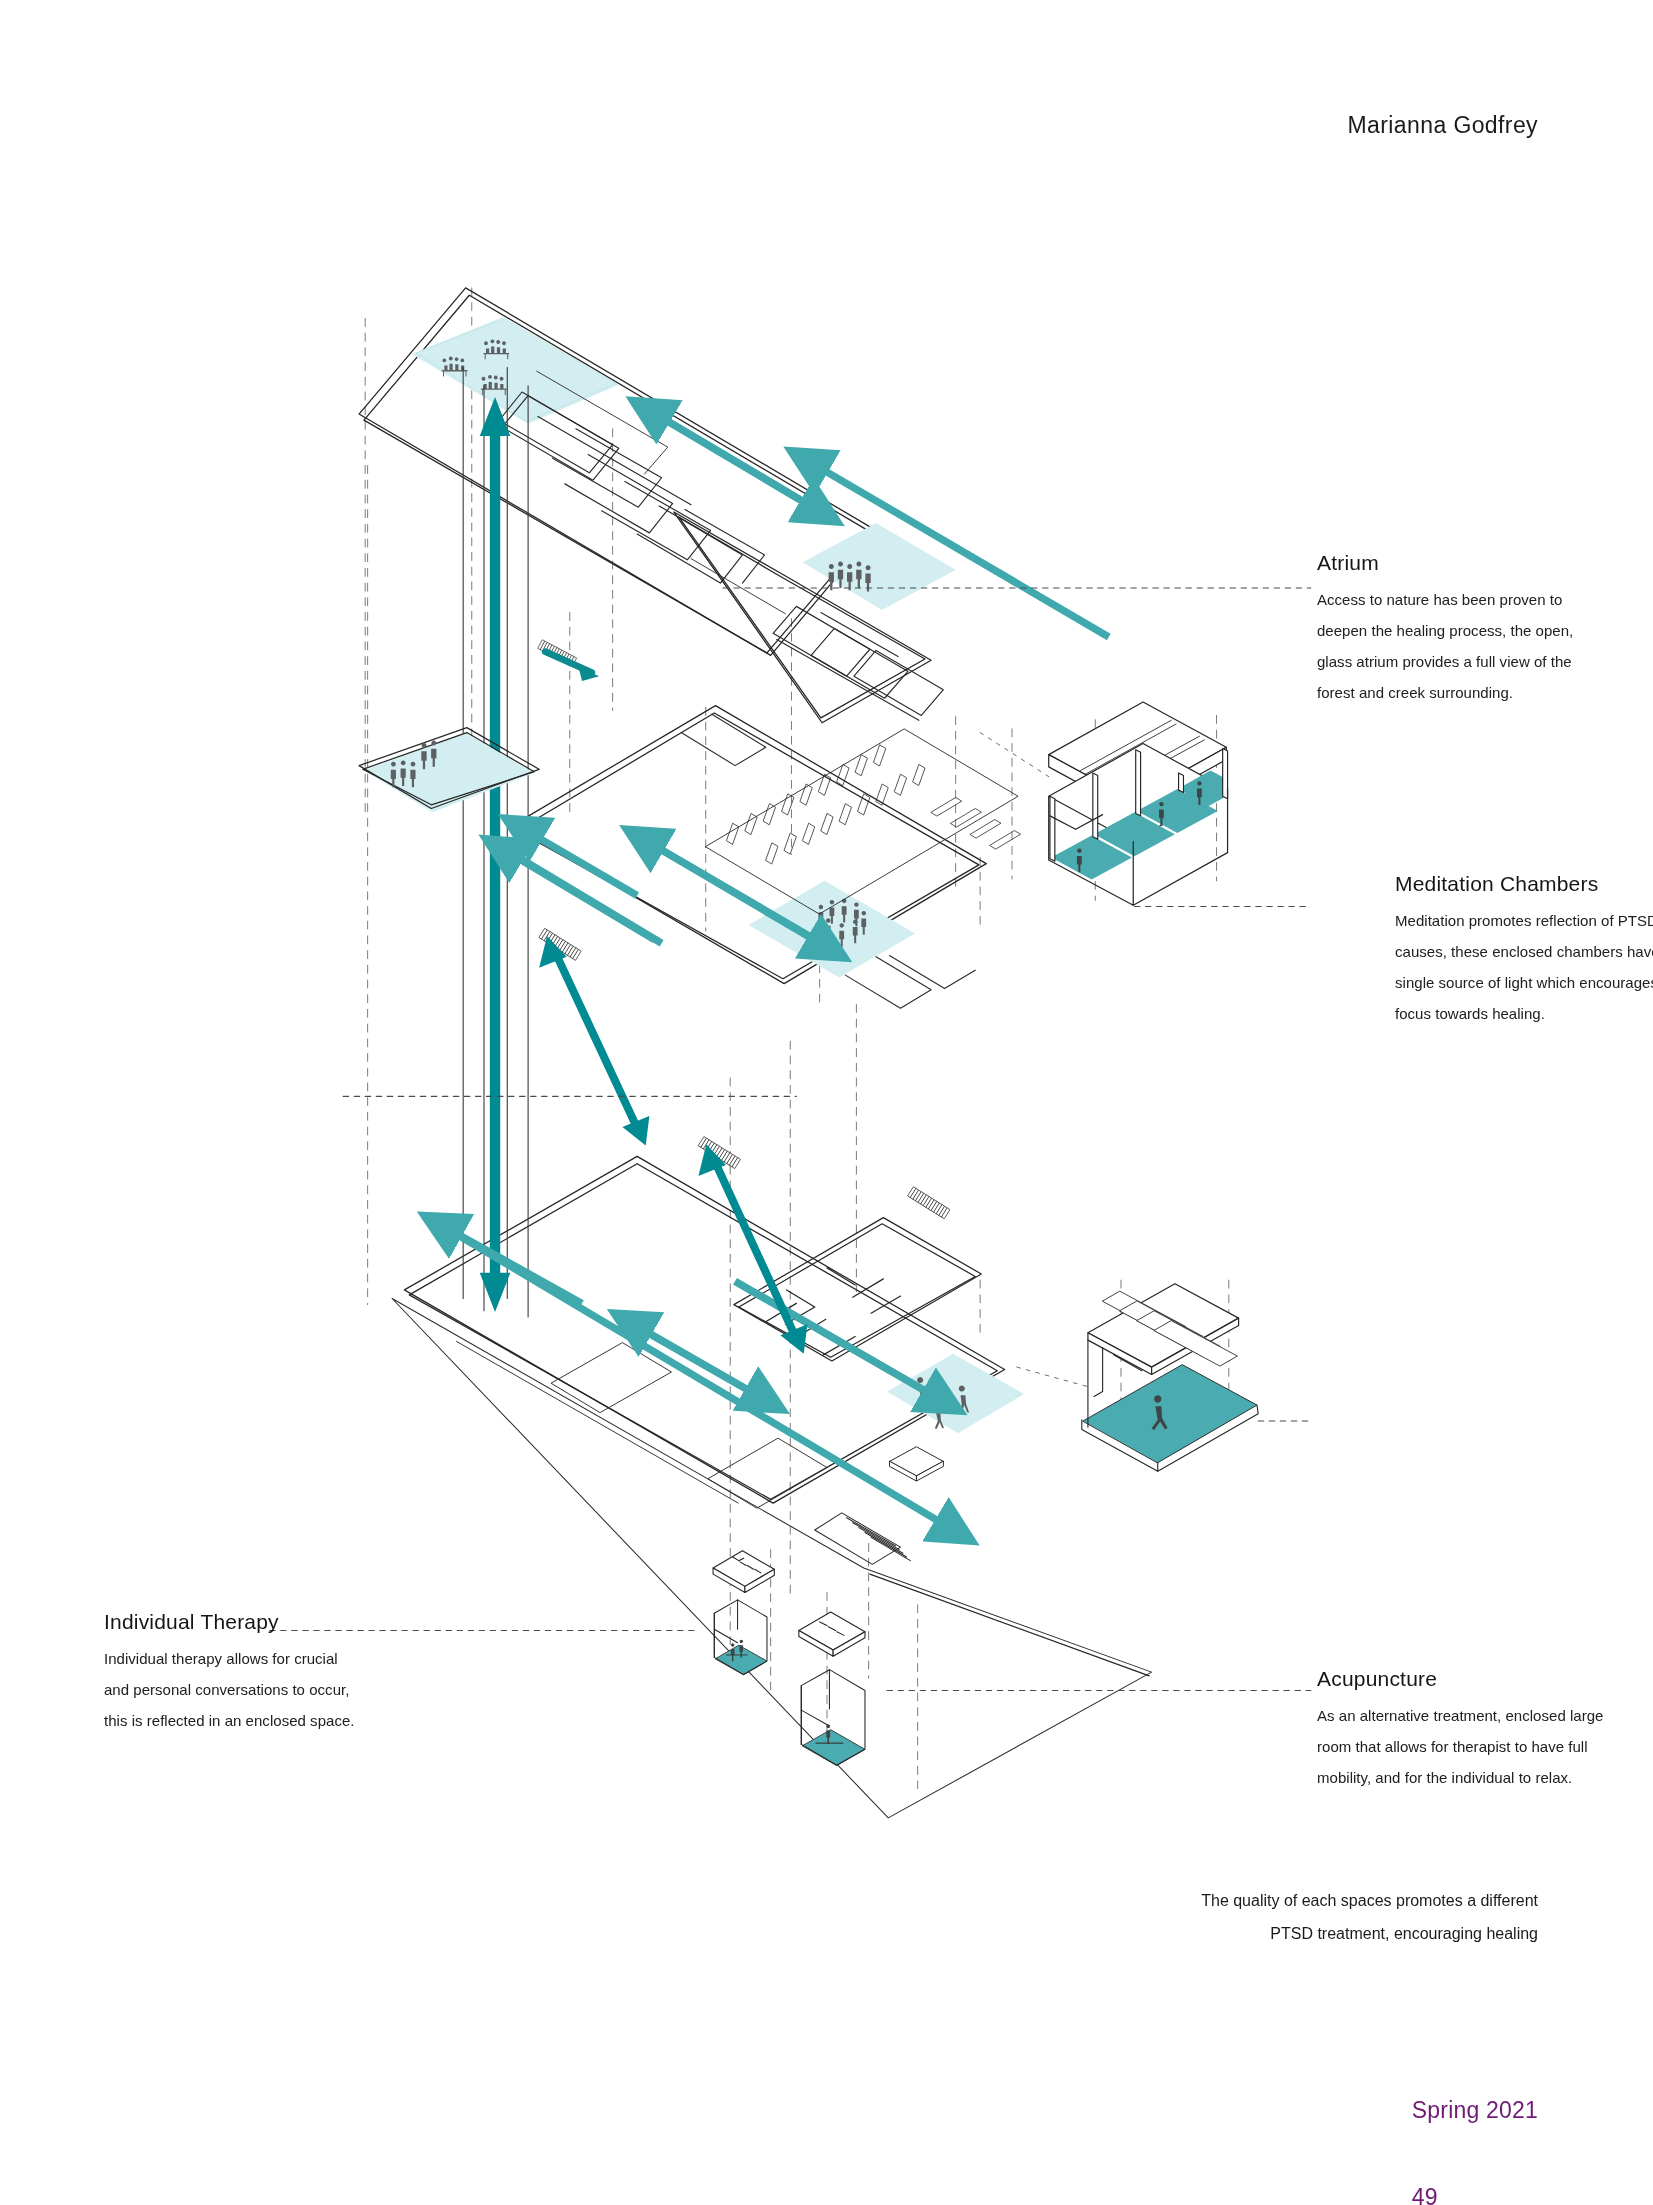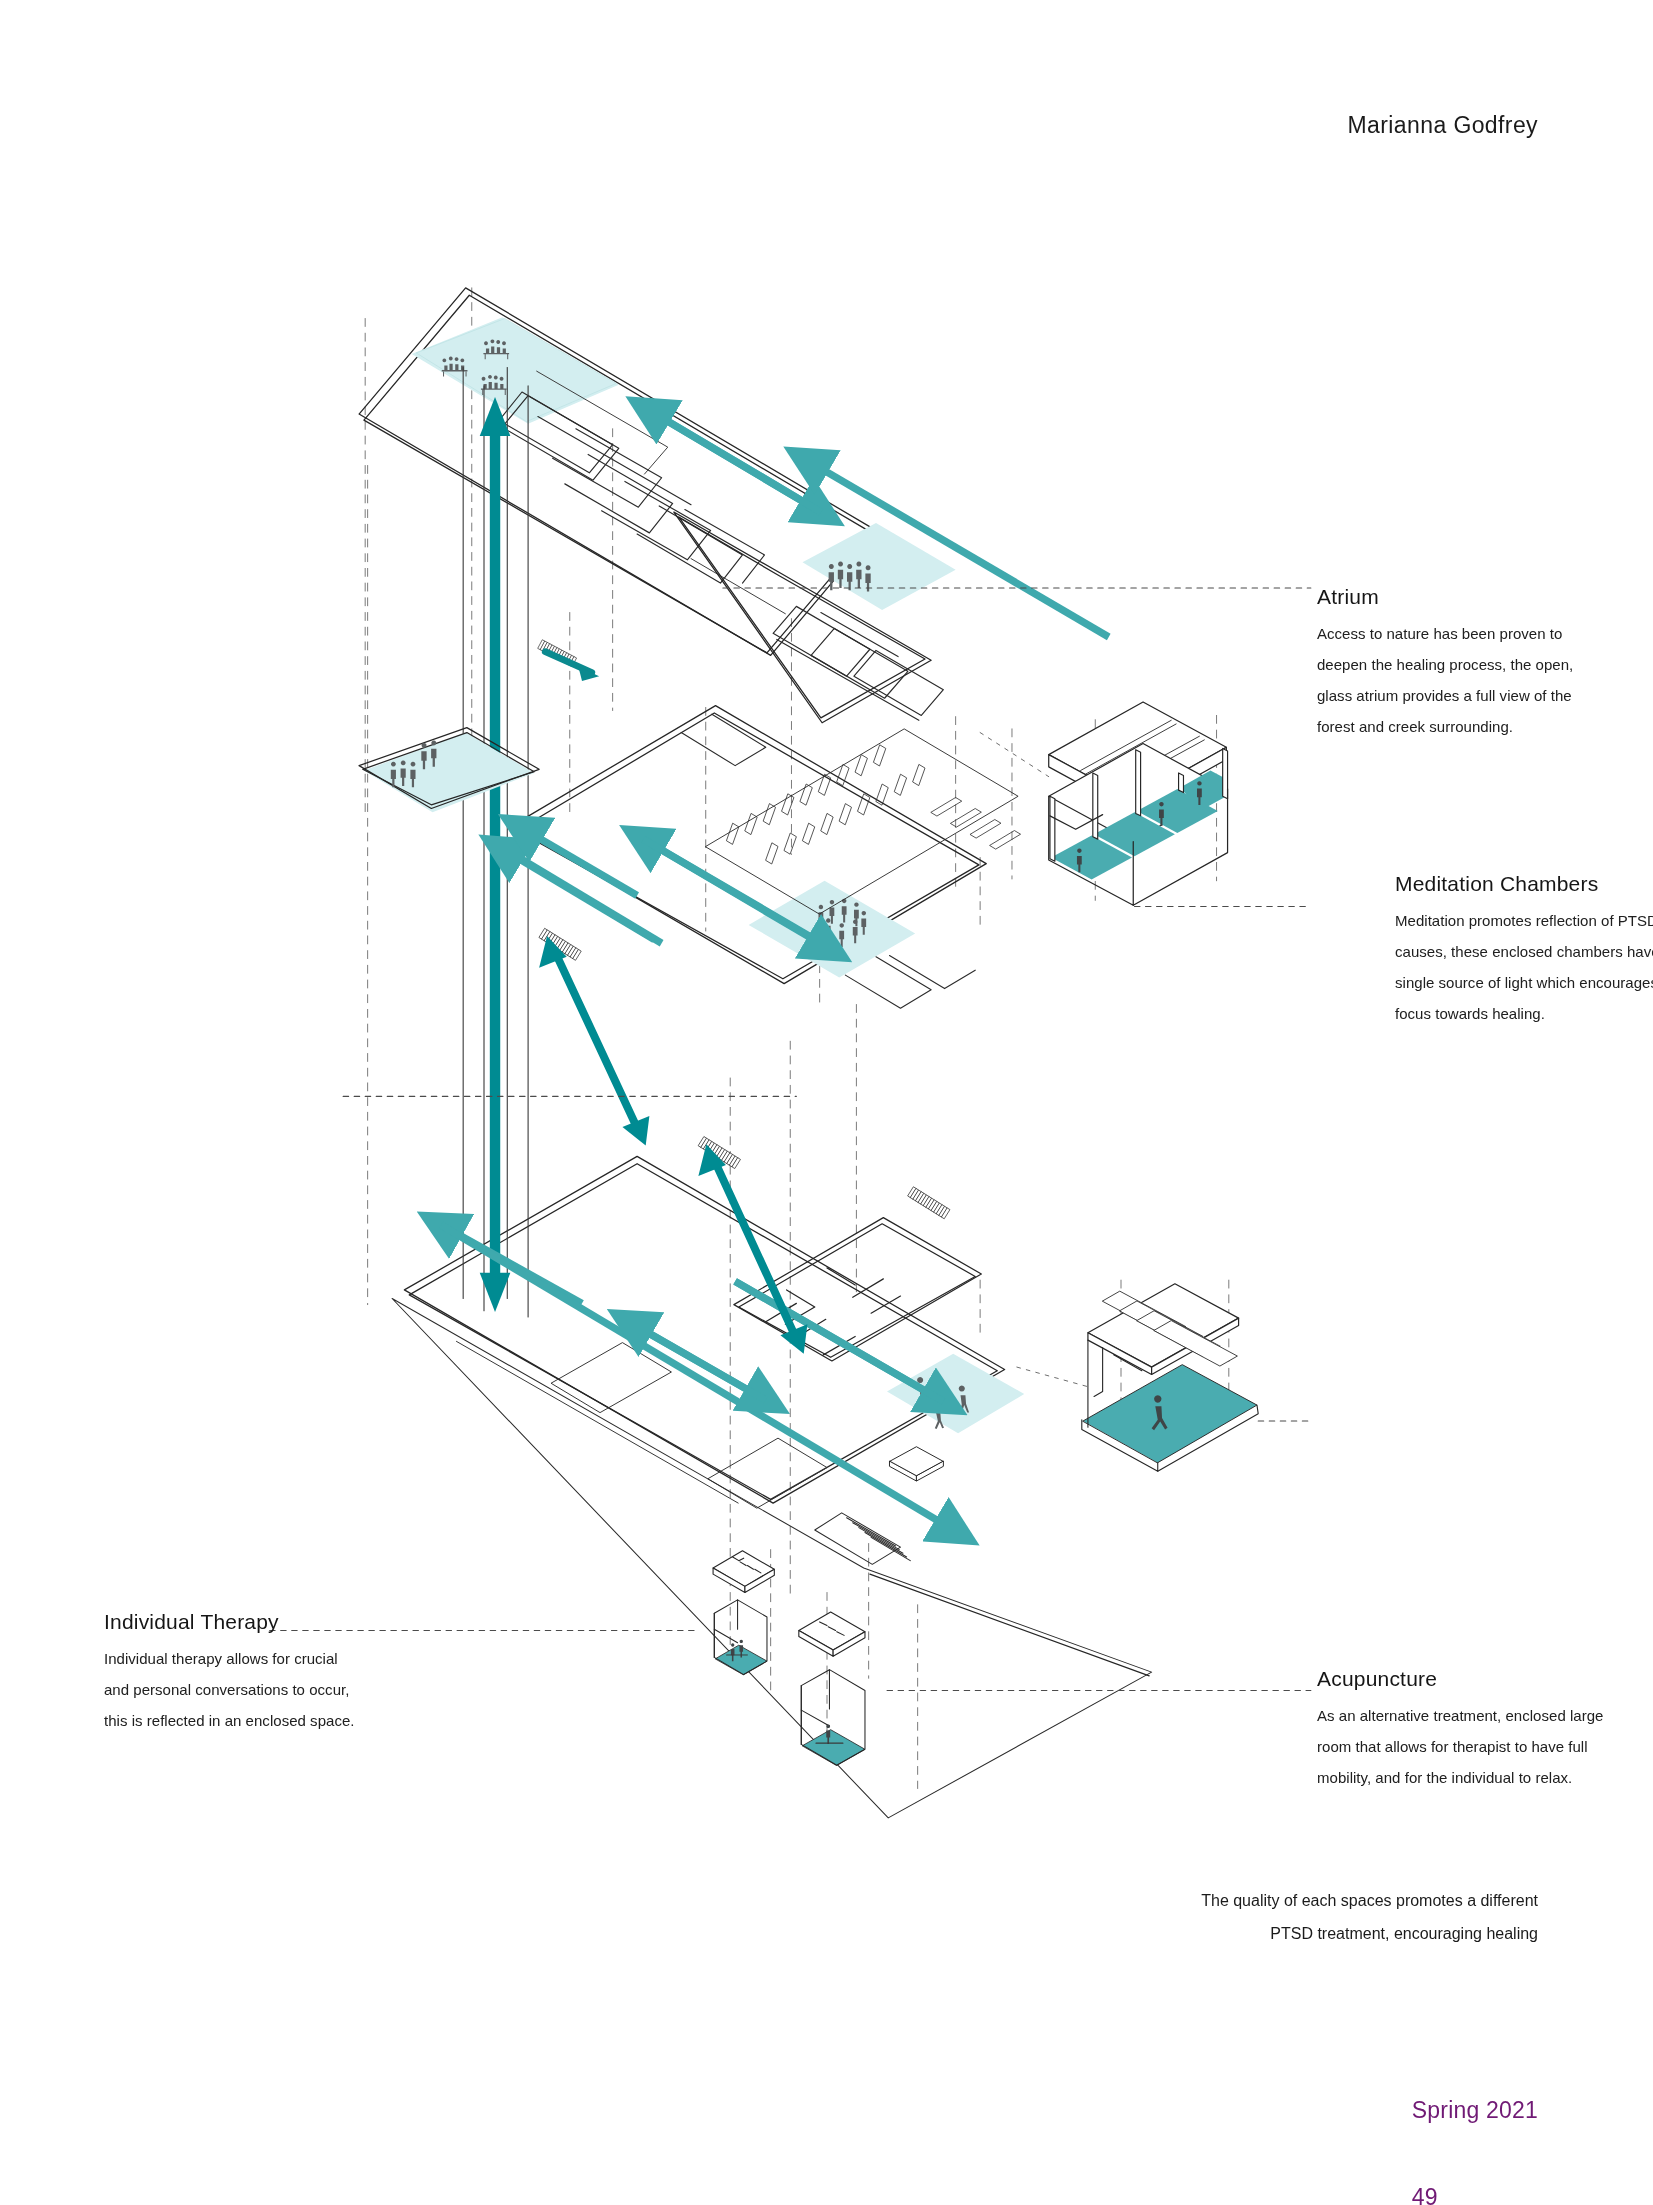--- a/index.html
+++ b/index.html
@@ -436,21 +436,21 @@
       </g>
       <g stroke="#6b6b6b" stroke-width="1.6" stroke-dasharray="6 10" fill="none">
         <path d="M1600,1196 L1712,1268"></path>
         <path d="M1660,2232 L1776,2264"></path>
       </g>
     </g>
   </svg>
 
   <div class="author">Marianna Godfrey</div>
 
-  <div class="ann right" style="left:1317px;top:551px;width:288px;margin-top:34px;">
+  <div class="ann right" style="left:1317px;top:551px;width:288px;">
     <h3>Atrium</h3>
     <p>Access to nature has been proven to deepen the healing process, the open, glass atrium provides a full view of the forest and creek surrounding.</p>
   </div>
 
   <div class="ann right" style="left:1395px;top:872px;width:294px;">
     <h3>Meditation Chambers</h3>
     <p>Meditation promotes reflection of PTSD causes, these enclosed chambers have a single source of light which encourages focus towards healing.</p>
   </div>
 
 

